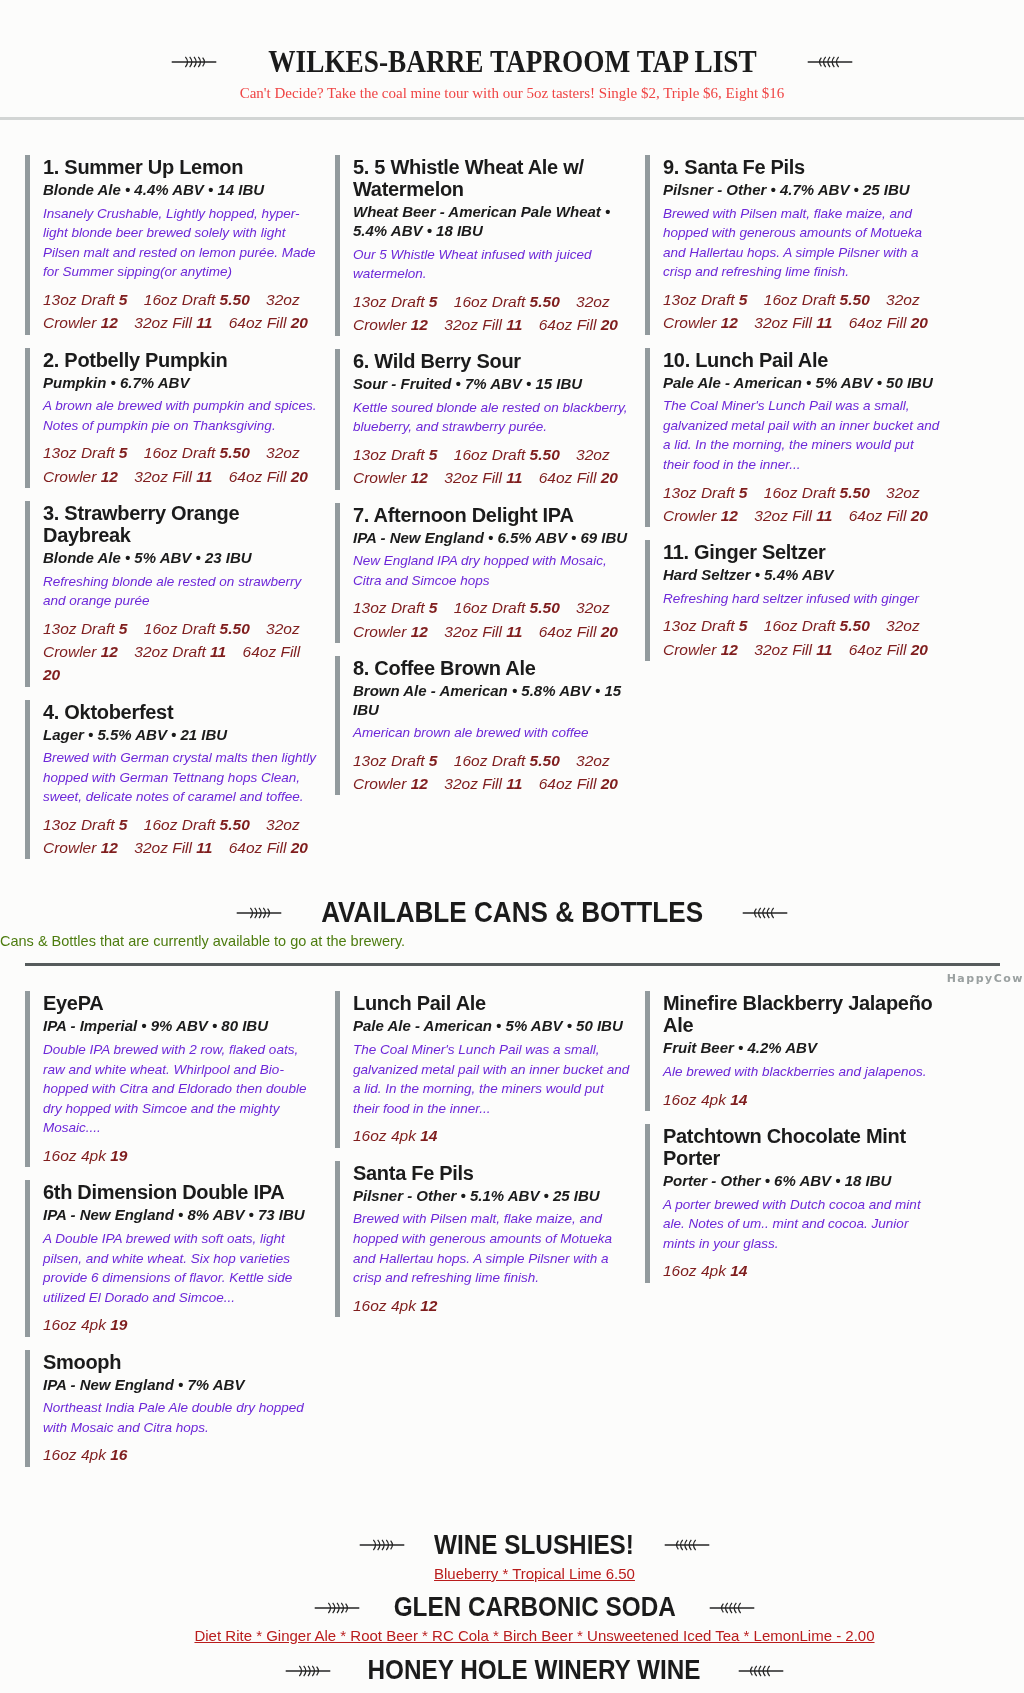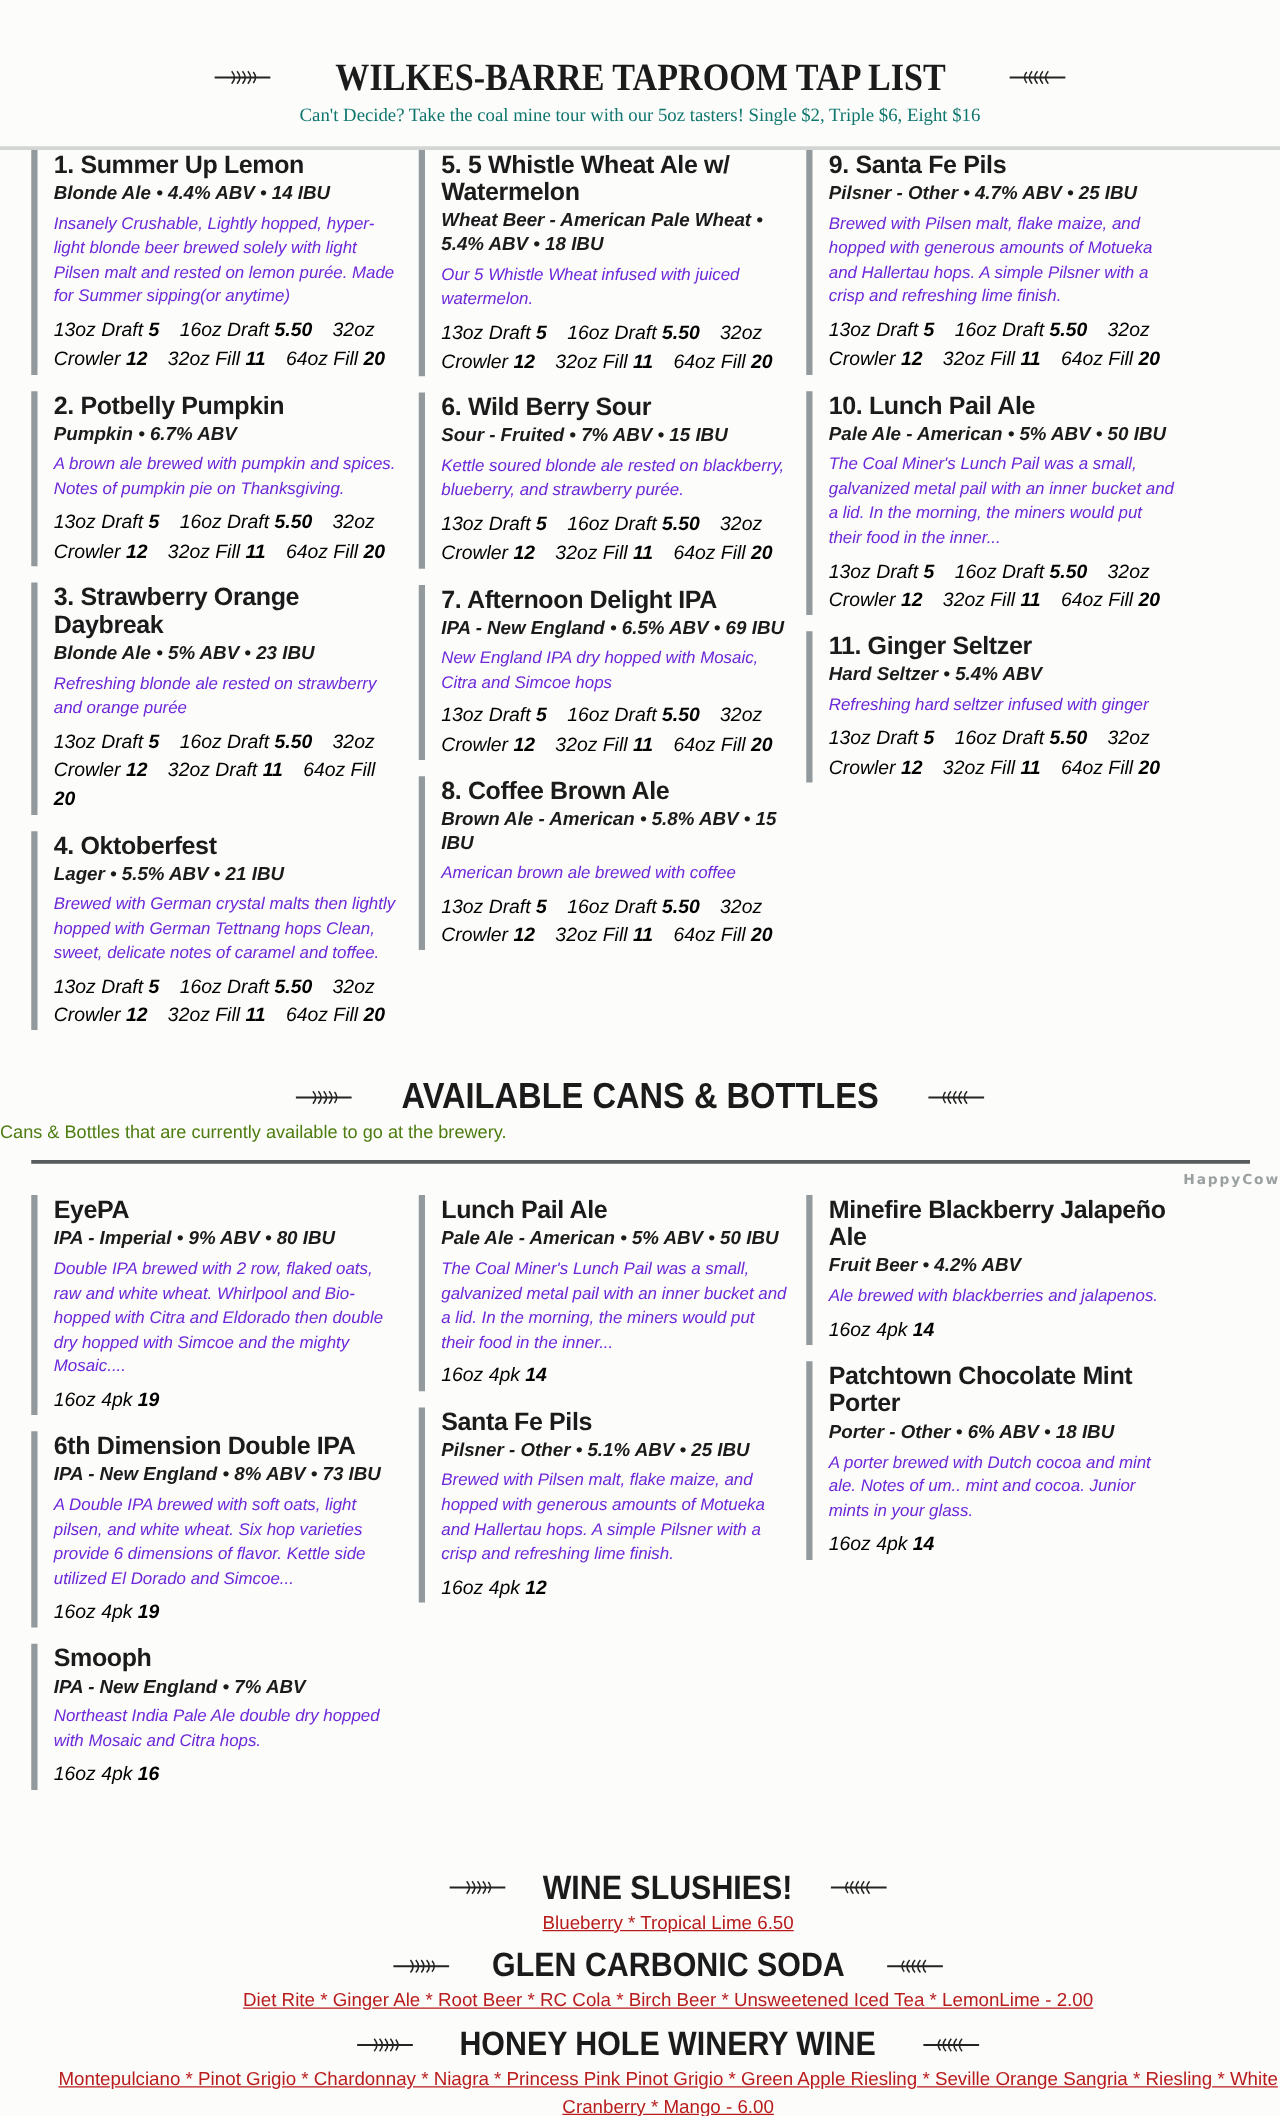--- a/index.html
+++ b/index.html
@@ -7,34 +7,34 @@
   .page{
     width:1024px;min-height:1693px;margin:0 auto;background:#fcfcfb;
     color:#1b1b1b;font-family:"Liberation Sans",sans-serif;box-sizing:border-box;
     overflow:hidden;
   }
   
   .hdr{text-align:center;padding-top:44px;font-family:Liberation Serif, serif;}
   .hdr-row,.sec-row,.extra-row{display:flex;align-items:center;justify-content:center;gap:18px;}
   .hdr-title{display:inline-block;font-size:31px;font-weight:bold;letter-spacing:0;
     transform:scaleX(.88);white-space:nowrap;}
-  .hdr-sub{font-size:15px;margin-top:5px;color:#0f766e;}
+  .hdr-sub{font-size:15px;margin-top:5px;color:#ef4444;}
   .wheat{color:#242424;flex:none;}
   .wheat.flip{transform:scaleX(-1);}
   .top-rule{border:none;border-top:3px solid #d2d5d4;margin:15px 0 0 0;}
   
-  .cols{display:flex;gap:15px;padding:0 84px 0 25px;}
+  .cols{display:flex;gap:15px;padding:35px 84px 0 25px;}
   .col{flex:1;min-width:0;}
   .item{display:flex;margin-bottom:13px;}
   .bar{width:5px;background:#929a9d;margin-right:13px;flex:none;align-self:stretch;}
   .itxt{flex:1;min-width:0;padding-top:1px;}
   .ititle{font-size:20px;font-weight:bold;line-height:1.1;letter-spacing:-.3px;}
   .istyle{font-size:15px;font-style:italic;font-weight:bold;margin-top:3px;line-height:1.25;}
   .idesc{font-size:13.5px;font-style:italic;color:#6d28d9;margin-top:4px;line-height:1.45;}
-  .iprices,.pack{font-size:15.5px;font-style:italic;margin-top:6px;line-height:1.5;color:#000000;}
+  .iprices,.pack{font-size:15.5px;font-style:italic;margin-top:6px;line-height:1.5;color:#7f1d1d;}
   .pair{margin-right:12px;}
   
   .sec{text-align:left;margin-top:24px;}
   .sec-title{display:inline-block;font-size:29px;font-weight:bold;transform:scaleX(.9);white-space:nowrap;}
   .sec-sub{font-size:14.5px;margin-top:4px;color:#4d7c0f;}
   .mid-rule{border:none;border-top:3px solid #565b5c;margin:14px 24px 0 25px;}
   .watermark{text-align:right;font-size:11px;font-weight:bold;color:#9aa0a0;
     letter-spacing:1.5px;margin-top:6px;font-family:"DejaVu Sans",sans-serif;}
   .cans-cols{padding-top:6px;}
   

